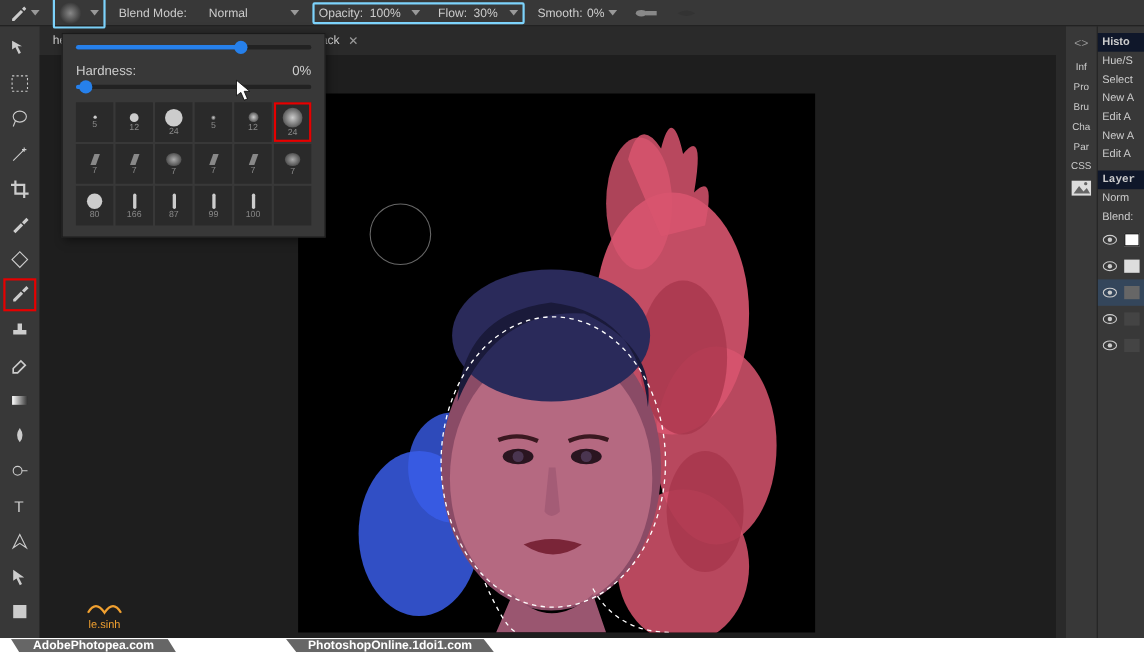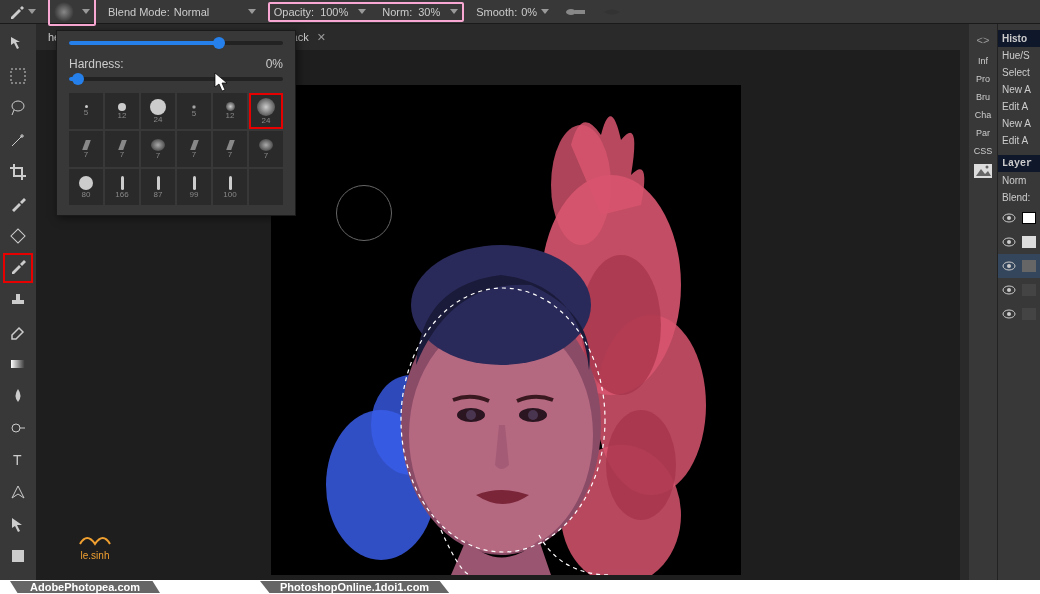--- a/index.html
+++ b/index.html
@@ -2,21 +2,21 @@
 <html><head>
 <meta charset="utf-8">
 <style>
 * { margin: 0; padding: 0; box-sizing: border-box; font-family: Arial, sans-serif; }
 body { background: #2a2a2a; color: #ccc; width: 1040px; height: 594px; overflow: hidden; position: relative; }
 
 .top-bar { height: 24px; background: #383838; display: flex; align-items: center; padding: 0 4px; font-size: 11px; border-bottom: 1px solid #1a1a1a; }
 .top-bar-item { display: flex; align-items: center; margin-right: 8px; padding: 2px 4px; }
 .dropdown-arrow { width: 0; height: 0; border-left: 4px solid transparent; border-right: 4px solid transparent; border-top: 5px solid #999; margin-left: 4px; }
 .brush-preview-small { width: 20px; height: 20px; border-radius: 50%; background: radial-gradient(circle, #888 0%, transparent 70%); }
-.red-highlight { border: 2px solid #f9a8d4; border-radius: 2px; }
+.red-highlight { border: 2px solid #7dd3fc; border-radius: 2px; }
 
 .tabs-bar { height: 26px; background: #2a2a2a; padding-left: 40px; display: flex; align-items: center; font-size: 11px; }
 .tab { padding: 4px 8px; display: flex; align-items: center; }
 .tab-close { margin-left: 8px; color: #999; }
 
 .left-toolbar { position: absolute; left: 0; top: 24px; width: 36px; background: #383838; height: 556px; display: flex; flex-direction: column; align-items: center; padding-top: 4px; }
 .tool-icon { width: 30px; height: 30px; display: flex; align-items: center; justify-content: center; margin: 1px 0; cursor: pointer; color: #ccc; }
 .tool-icon svg { width: 18px; height: 18px; fill: #ccc; }
 .tool-icon.highlighted { border: 2px solid #e60000; }
 
@@ -40,47 +40,47 @@
 .right-icon-item { padding: 4px 0; cursor: pointer; }
 .right-list { flex: 1; font-size: 10px; padding-top: 6px; }
 .right-list-item { padding: 3px 4px; white-space: nowrap; overflow: hidden; }
 .right-list-header { font-weight: bold; background: #0f172a; }
 .eye-row { display: flex; align-items: center; padding: 6px 4px; }
 .eye-icon { width: 14px; height: 10px; }
 
 .bottom-bar { position: absolute; bottom: 0; left: 0; right: 0; height: 14px; background: #fff; display: flex; align-items: center; font-size: 11px; font-weight: bold; color: #000; }
 .bottom-item { padding: 0 20px; background: #666; color: #fff; margin-right: 100px; clip-path: polygon(0 0, 95% 0, 100% 100%, 5% 100%); }
 
-.watermark { position: absolute; left: 75px; bottom: 33px; color: #f0a030; font-size: 10px; z-index: 5; display:flex; flex-direction:column; align-items:center; }
+.watermark { position: absolute; left: 75px; bottom: 20px; color: #f0a030; font-size: 10px; z-index: 5; display:flex; flex-direction:column; align-items:center; }
 .watermark svg { width: 40px; height: 24px; }
 </style>
 </head>
 <body>
 
 <div class="top-bar">
   <div class="top-bar-item">
     <svg width="16" height="16" viewBox="0 0 16 16">
         <path d="M3 13 L11 5 L13 7 L5 15 L3 15 Z M12 4 L14 2 L16 4 L14 6 Z" fill="#ccc"></path>
       </svg>
     <div class="dropdown-arrow"></div>
   </div>
   <div class="top-bar-item red-highlight" style="gap:4px;">
     <div class="brush-preview-small"></div>
     <div class="dropdown-arrow"></div>
   </div>
   <div class="top-bar-item">
     <span>Blend Mode:</span>
-    <span style="margin-left:4px; min-width:70px;">Normal</span>
+    <span style="margin-left:20px; min-width:70px;">Normal</span>
     <div class="dropdown-arrow"></div>
   </div>
   <div class="top-bar-item red-highlight" style="gap:6px;">
     <span>Opacity:</span>
     <span>100%</span>
     <div class="dropdown-arrow"></div>
-    <span style="margin-left:10px;">Norm:</span>
+    <span style="margin-left:10px;">Flow:</span>
     <span>30%</span>
     <div class="dropdown-arrow"></div>
   </div>
   <div class="top-bar-item">
     <span>Smooth:</span>
     <span style="margin-left:4px;">0%</span>
     <div class="dropdown-arrow"></div>
   </div>
   <div class="top-bar-item">
     <svg width="22" height="10" viewBox="0 0 22 10">

